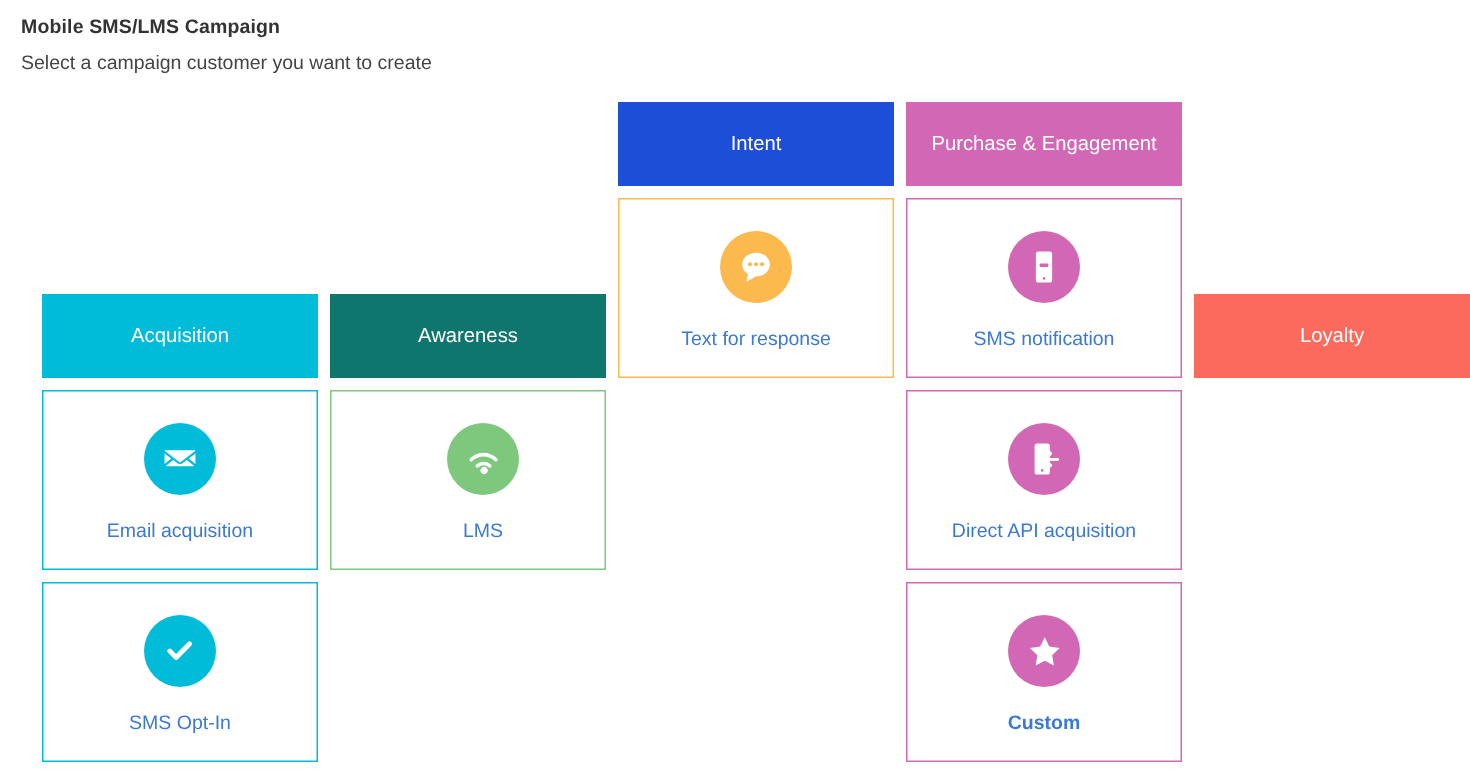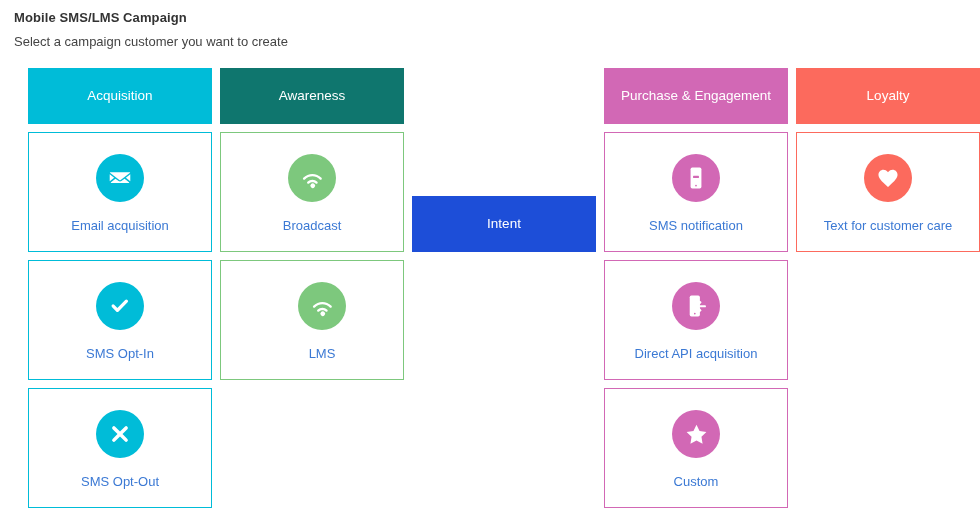--- a/index.html
+++ b/index.html
@@ -111,59 +111,50 @@
           <div class="card-label" style="color: rgb(59, 121, 212);">Email acquisition</div>
         </div>
         <div class="card" style="border-color: rgb(0, 188, 216);">
           <div class="icon-circle" style="background: rgb(0, 188, 216);">
             <svg width="26" height="26" viewBox="0 0 24 24">
               <path fill="white" d="M9.6 17.5c-.4 0-.8-.2-1.1-.5l-4-4.1a1.5 1.5 0 0 1 2.1-2.1l3 3 7.2-7.3a1.5 1.5 0 0 1 2.2 2.1l-8.3 8.4c-.3.3-.7.5-1.1.5z"></path>
             </svg>
           </div>
           <div class="card-label" style="color: rgb(59, 121, 212);">SMS Opt-In</div>
         </div>
-        <div class="card" style="border-color: rgb(0, 188, 216);">
-          <div class="icon-circle" style="background: rgb(0, 188, 216);">
-            <svg width="26" height="26" viewBox="0 0 24 24">
-              <path fill="white" d="M14.3 12l4.5-4.5a1.6 1.6 0 0 0-2.3-2.3L12 9.7 7.5 5.2a1.6 1.6 0 1 0-2.3 2.3L9.7 12l-4.5 4.5a1.6 1.6 0 1 0 2.3 2.3l4.5-4.5 4.5 4.5a1.6 1.6 0 0 0 2.3-2.3L14.3 12z"></path>
-            </svg>
-          </div>
-          <div class="card-label" style="color: rgb(59, 121, 212);">SMS Opt-Out</div>
-        </div>
       </div>
       <div class="column">
         <div class="col-header" style="background: #0f766e;">Awareness</div>
-        <div class="card" style="border-color: rgb(125, 200, 125);">
-          <div class="icon-circle" style="background: rgb(125, 200, 125);">
-            <svg width="26" height="26" viewBox="0 0 24 24">
-              <g fill="white" transform="rotate(-45 12 12)">
-                <circle cx="7.5" cy="17.5" r="2.2"></circle>
-                <path d="M5.4 12.6c0-.6.5-1.1 1.1-1.1 3.6 0 6.5 2.9 6.5 6.5 0 .6-.5 1.1-1.1 1.1s-1.1-.5-1.1-1.1c0-2.4-1.9-4.3-4.3-4.3-.6 0-1.1-.5-1.1-1.1z"></path>
-                <path d="M5.4 7.2c0-.6.5-1.1 1.1-1.1 6.6 0 11.9 5.3 11.9 11.9 0 .6-.5 1.1-1.1 1.1s-1.1-.5-1.1-1.1c0-5.4-4.3-9.7-9.7-9.7-.6 0-1.1-.5-1.1-1.1z"></path>
-              </g>
-            </svg>
-          </div>
-          <div class="card-label" style="color: rgb(59, 121, 212);">Broadcast</div>
-        </div>
         <div class="card" style="border-color: rgb(125, 200, 125); padding-left: 20px;">
           <div class="icon-circle" style="background: rgb(125, 200, 125);">
             <svg width="26" height="26" viewBox="0 0 24 24">
               <g fill="white" transform="rotate(-45 12 12)">
                 <circle cx="7.5" cy="17.5" r="2.2"></circle>
                 <path d="M5.4 12.6c0-.6.5-1.1 1.1-1.1 3.6 0 6.5 2.9 6.5 6.5 0 .6-.5 1.1-1.1 1.1s-1.1-.5-1.1-1.1c0-2.4-1.9-4.3-4.3-4.3-.6 0-1.1-.5-1.1-1.1z"></path>
                 <path d="M5.4 7.2c0-.6.5-1.1 1.1-1.1 6.6 0 11.9 5.3 11.9 11.9 0 .6-.5 1.1-1.1 1.1s-1.1-.5-1.1-1.1c0-5.4-4.3-9.7-9.7-9.7-.6 0-1.1-.5-1.1-1.1z"></path>
               </g>
             </svg>
           </div>
           <div class="card-label" style="color: rgb(59, 121, 212);">LMS</div>
         </div>
         <div class="spacer"></div>
       </div>
       <div class="column">
         <div class="col-header" style="background: #1d4ed8;">Intent</div>
+        <div class="card" style="border-color: rgb(251, 185, 78);">
+          <div class="icon-circle" style="background: rgb(251, 185, 78);">
+            <svg width="26" height="26" viewBox="0 0 24 24">
+              <path fill="white" d="M12 3.2c-4.7 0-8.5 3.2-8.5 7.2 0 2.4 1.4 4.6 3.6 5.9l-1 4.1c-.1.4.3.7.6.5l5-3.1c.1 0 .2 0 .3 0 4.7 0 8.5-3.2 8.5-7.4S16.7 3.2 12 3.2z"></path>
+              <circle fill="#fbb94e" cx="8.3" cy="10.3" r="1.25"></circle>
+              <circle fill="#fbb94e" cx="12" cy="10.3" r="1.25"></circle>
+              <circle fill="#fbb94e" cx="15.7" cy="10.3" r="1.25"></circle>
+            </svg>
+          </div>
+          <div class="card-label" style="color: rgb(59, 121, 212);">Text for response</div>
+        </div>
         <div class="spacer"></div>
         <div class="spacer"></div>
       </div>
       <div class="column">
         <div class="col-header" style="background: rgb(210, 104, 181);">Purchase &amp; Engagement</div>
         <div class="card" style="border-color: rgb(210, 104, 181);">
           <div class="icon-circle" style="background: rgb(210, 104, 181);">
             <svg width="26" height="26" viewBox="0 0 24 24">
               <rect x="7" y="2.4" width="10" height="19.2" rx="1.6" fill="white"></rect>
               <rect x="9.3" y="9.9" width="5.4" height="2.1" rx=".5" fill="#d268b5"></rect>
@@ -175,37 +166,29 @@
         <div class="card" style="border-color: rgb(210, 104, 181);">
           <div class="icon-circle" style="background: rgb(210, 104, 181);">
             <svg width="26" height="26" viewBox="0 0 24 24">
               <rect x="6.2" y="2.4" width="9.4" height="19.2" rx="1.6" fill="white"></rect>
               <circle cx="10.9" cy="19" r=".8" fill="#d268b5"></circle>
               <path fill="white" d="M20.4 11.4h-5.6l2.1-2.4a.7.7 0 0 0-.1-1l-.9-.7a.7.7 0 0 0-1 .1l-4 4.4a.8.8 0 0 0 0 1l4 4.4c.3.3.7.3 1 .1l.9-.7c.3-.2.4-.7.1-1l-2.1-2.4h5.6c.4 0 .8-.3.8-.8v-.2c0-.5-.4-.8-.8-.8z"></path>
             </svg>
           </div>
           <div class="card-label" style="color: rgb(59, 121, 212);">Direct API acquisition</div>
         </div>
-        <div class="card" style="border-color: rgb(210, 104, 181);">
+        <div class="card" style="border-color: rgb(210, 104, 181); font-weight: bold;">
           <div class="icon-circle" style="background: rgb(210, 104, 181);">
             <svg width="27" height="27" viewBox="0 0 24 24">
               <path fill="white" d="M12 3.4l2.7 5.5 6.1.9-4.4 4.3 1 6.1-5.4-2.9-5.4 2.9 1-6.1-4.4-4.3 6.1-.9z"></path>
             </svg>
           </div>
           <div class="card-label" style="color: rgb(59, 121, 212);">Custom</div>
         </div>
       </div>
       <div class="column">
         <div class="col-header" style="background: rgb(252, 106, 93);">Loyalty</div>
-        <div class="card" style="border-color: rgb(252, 106, 93);">
-          <div class="icon-circle" style="background: rgb(252, 106, 93);">
-            <svg width="26" height="26" viewBox="0 0 24 24">
-              <path fill="white" d="M12 20.3l-1.3-1.2C6.1 14.9 3.2 12.3 3.2 9c0-2.6 2-4.6 4.6-4.6 1.5 0 2.9.7 3.8 1.8l.4.5.4-.5c.9-1.1 2.3-1.8 3.8-1.8 2.6 0 4.6 2 4.6 4.6 0 3.3-2.9 5.9-7.5 10.1L12 20.3z"></path>
-            </svg>
-          </div>
-          <div class="card-label" style="color: rgb(59, 121, 212);">Text for customer care</div>
-        </div>
         <div class="spacer"></div>
         <div class="spacer"></div>
       </div>
     </div>
 
 </div>
 
 </body></html>

